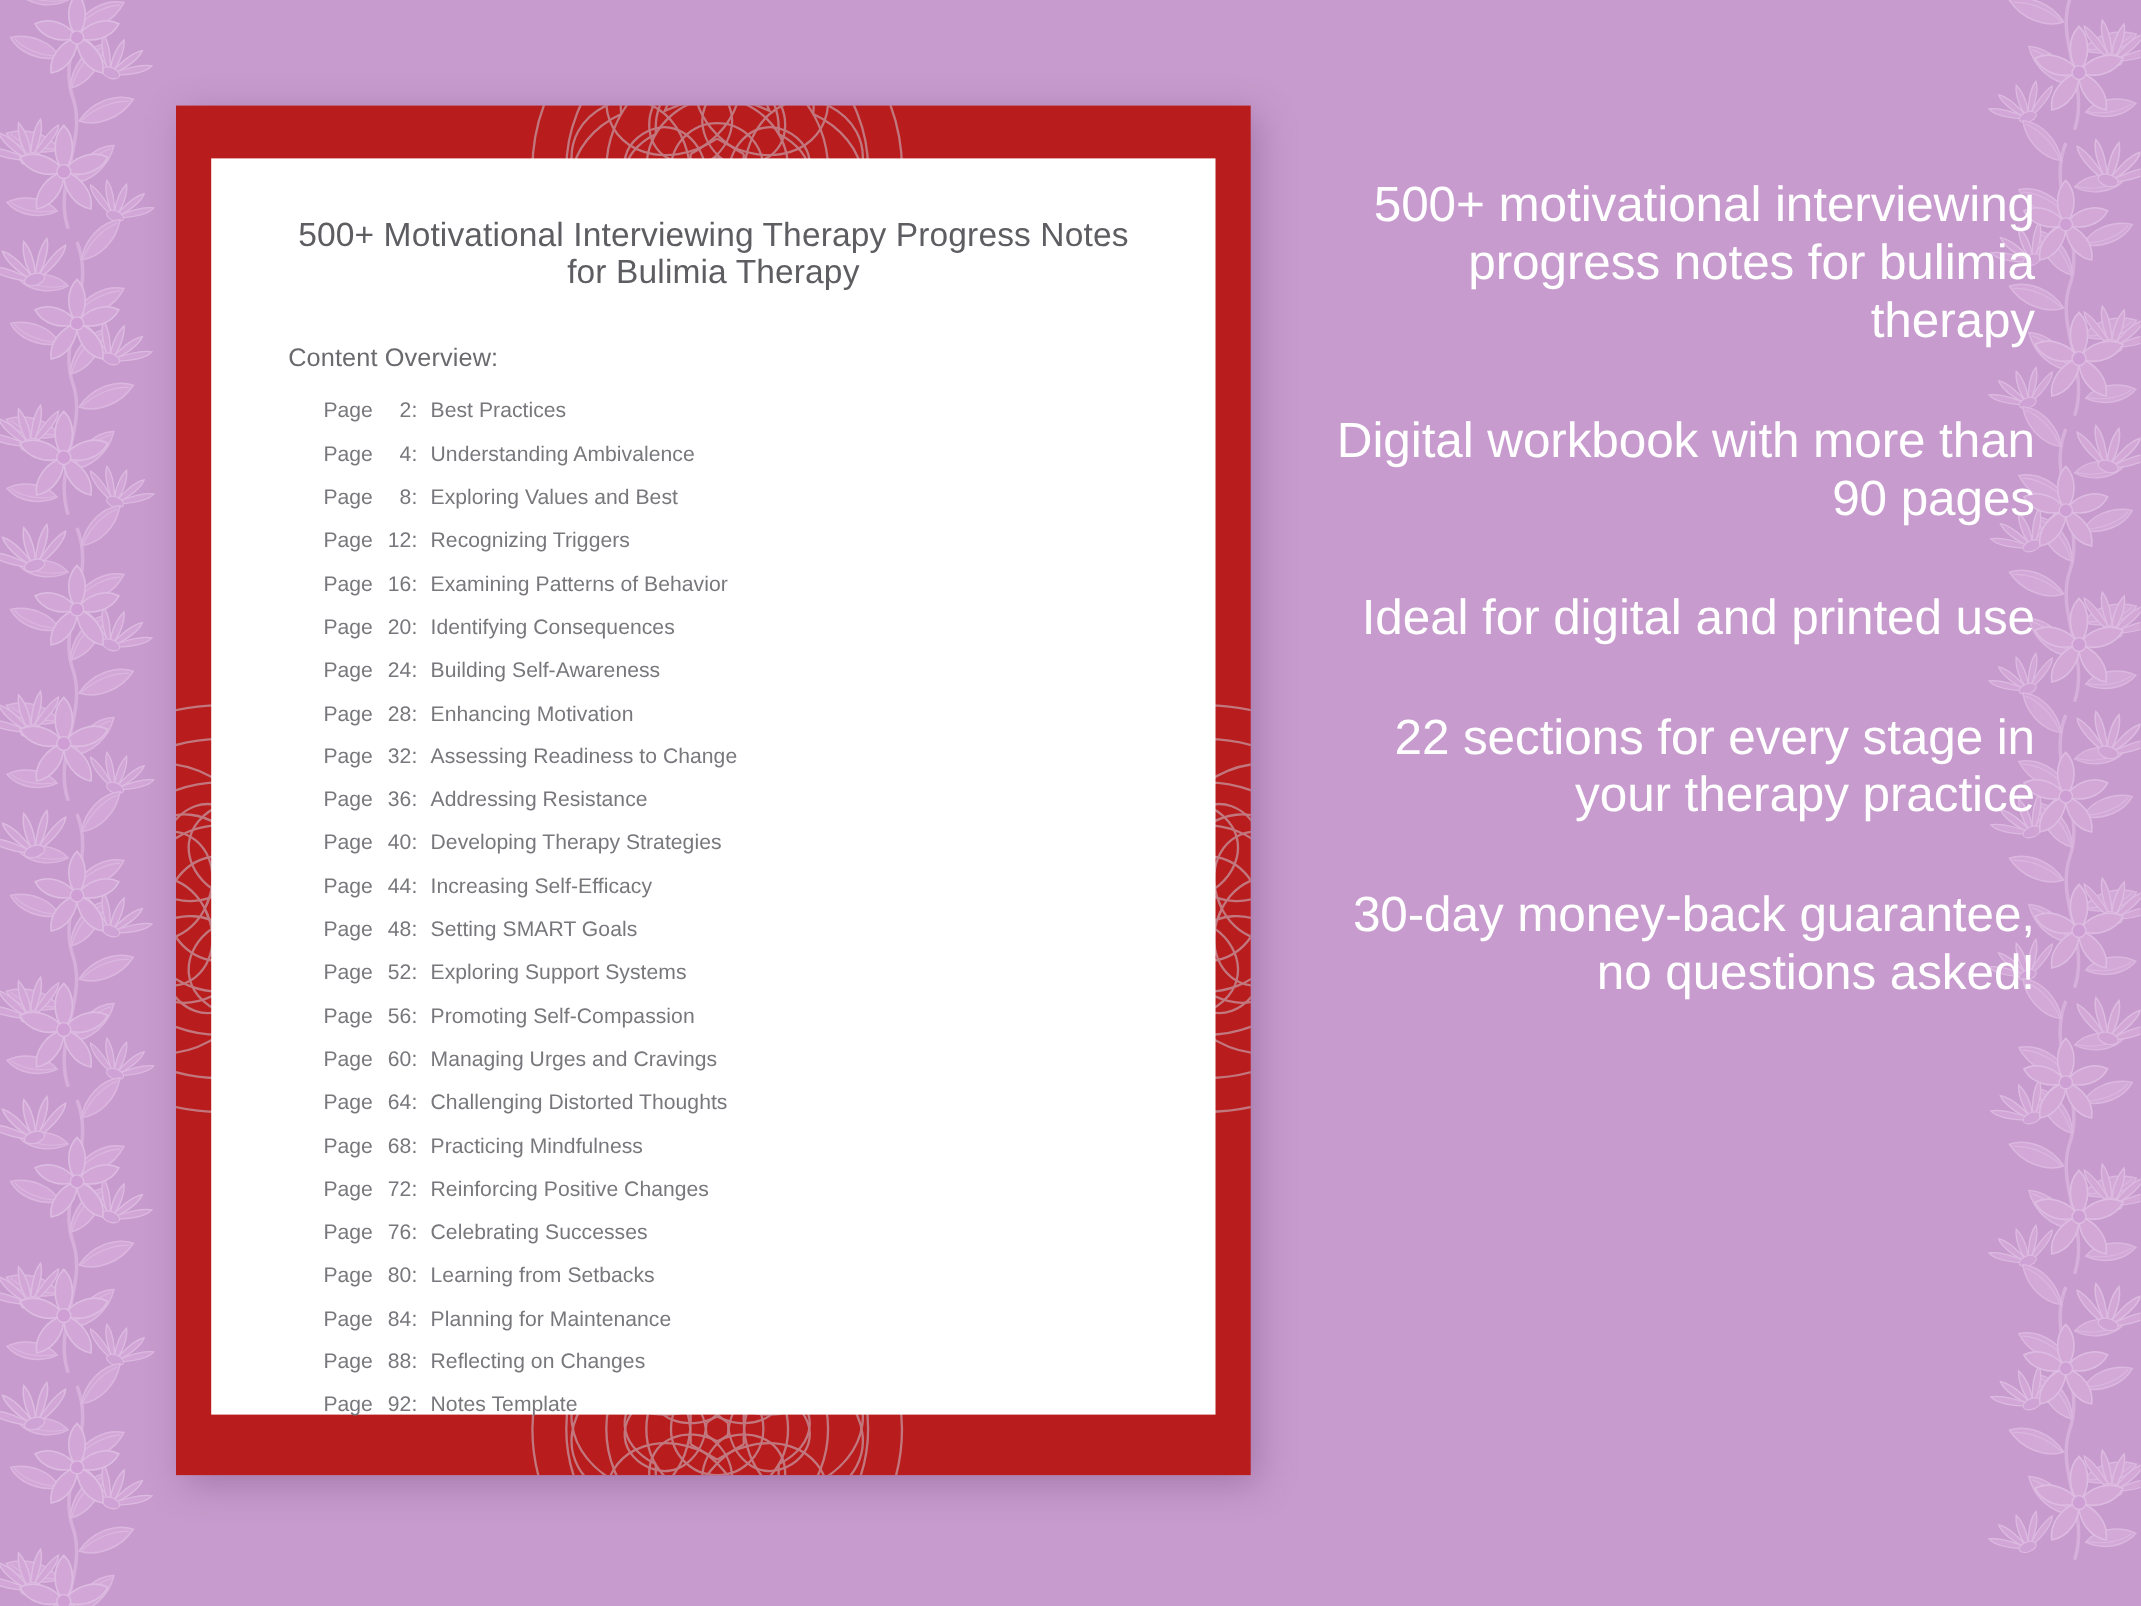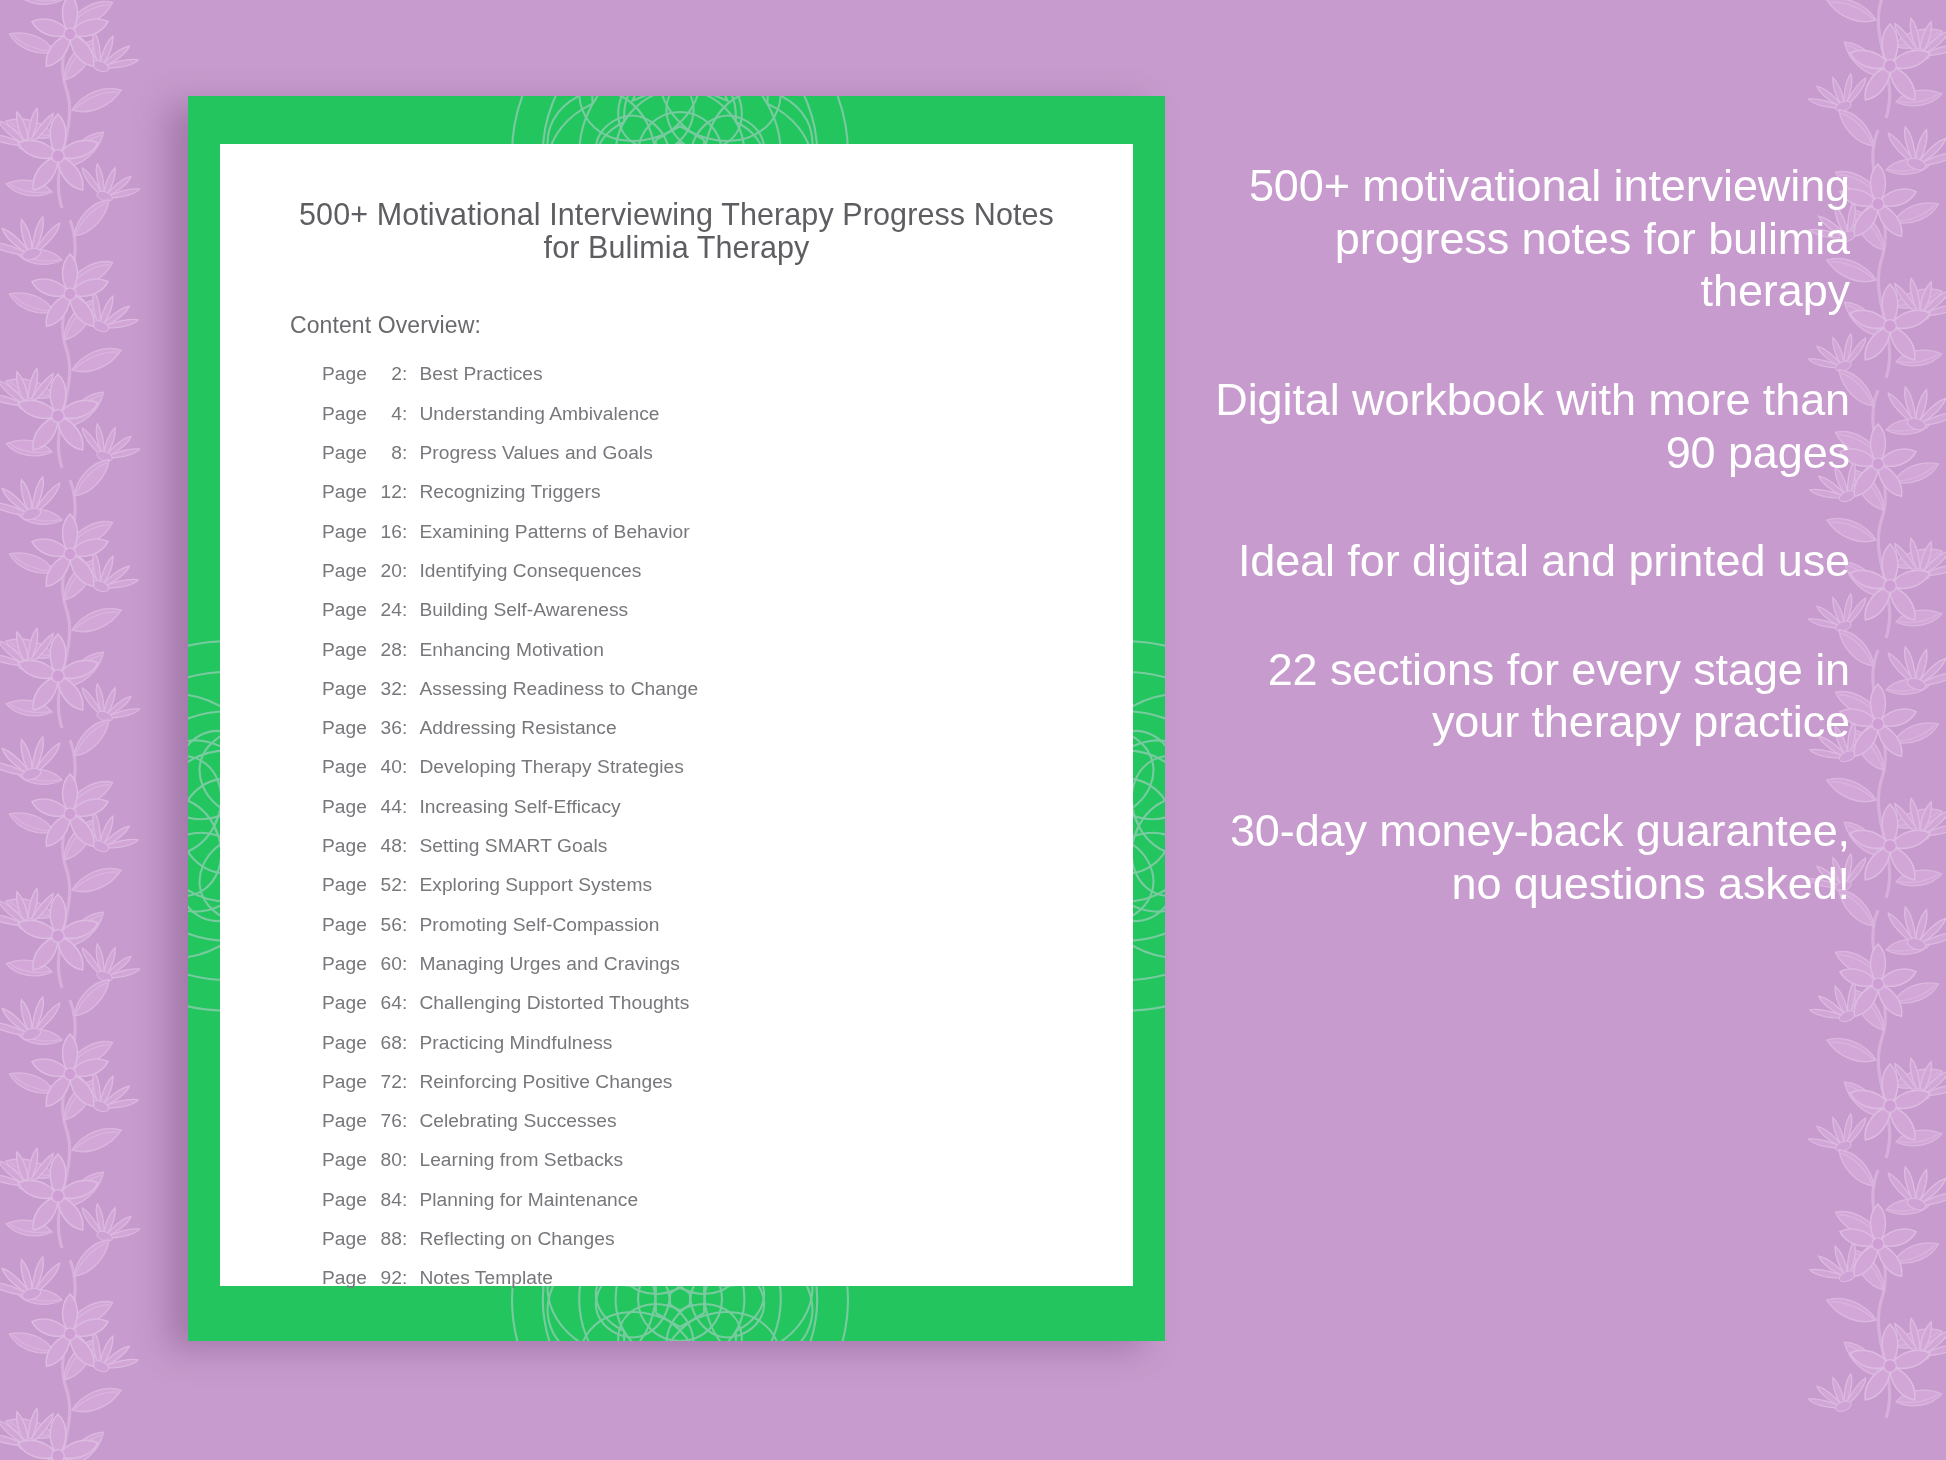--- a/index.html
+++ b/index.html
@@ -47,23 +47,22 @@
     filter: blur(17px);
     border-radius: 2px;
   }
 
   #sheet {
     position: absolute;
     left: 160px;
     top: 96px;
     width: 977px;
     height: 1245px;
-    background: #22c55e;
+    background: #b91c1c;
     overflow: hidden;
-    margin-left: 28px;
   }
 
   
   .mandala {
     position: absolute;
     opacity: 0.5;
     pointer-events: none;
   }
   .mandala svg { display: block; }
   .mandala.top    { left: 282px;  top: -152px; }
@@ -492,21 +491,21 @@
         <li class="toc-row">
           <span class="toc-pagelabel">Page</span>
           <span class="toc-pagenum">4</span>
           <span class="toc-colon">:</span>
           <span class="toc-title">Understanding Ambivalence</span>
         </li>
         <li class="toc-row">
           <span class="toc-pagelabel">Page</span>
           <span class="toc-pagenum">8</span>
           <span class="toc-colon">:</span>
-          <span class="toc-title">Progress Values and Goals</span>
+          <span class="toc-title">Exploring Values and Best</span>
         </li>
         <li class="toc-row">
           <span class="toc-pagelabel">Page</span>
           <span class="toc-pagenum">12</span>
           <span class="toc-colon">:</span>
           <span class="toc-title">Recognizing Triggers</span>
         </li>
         <li class="toc-row">
           <span class="toc-pagelabel">Page</span>
           <span class="toc-pagenum">16</span>

